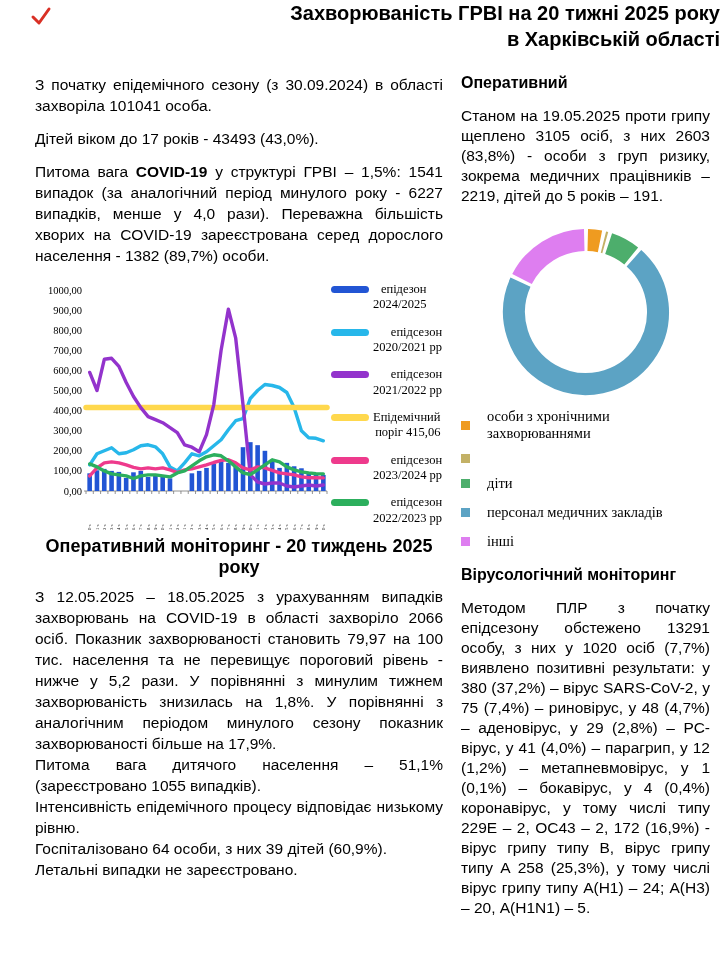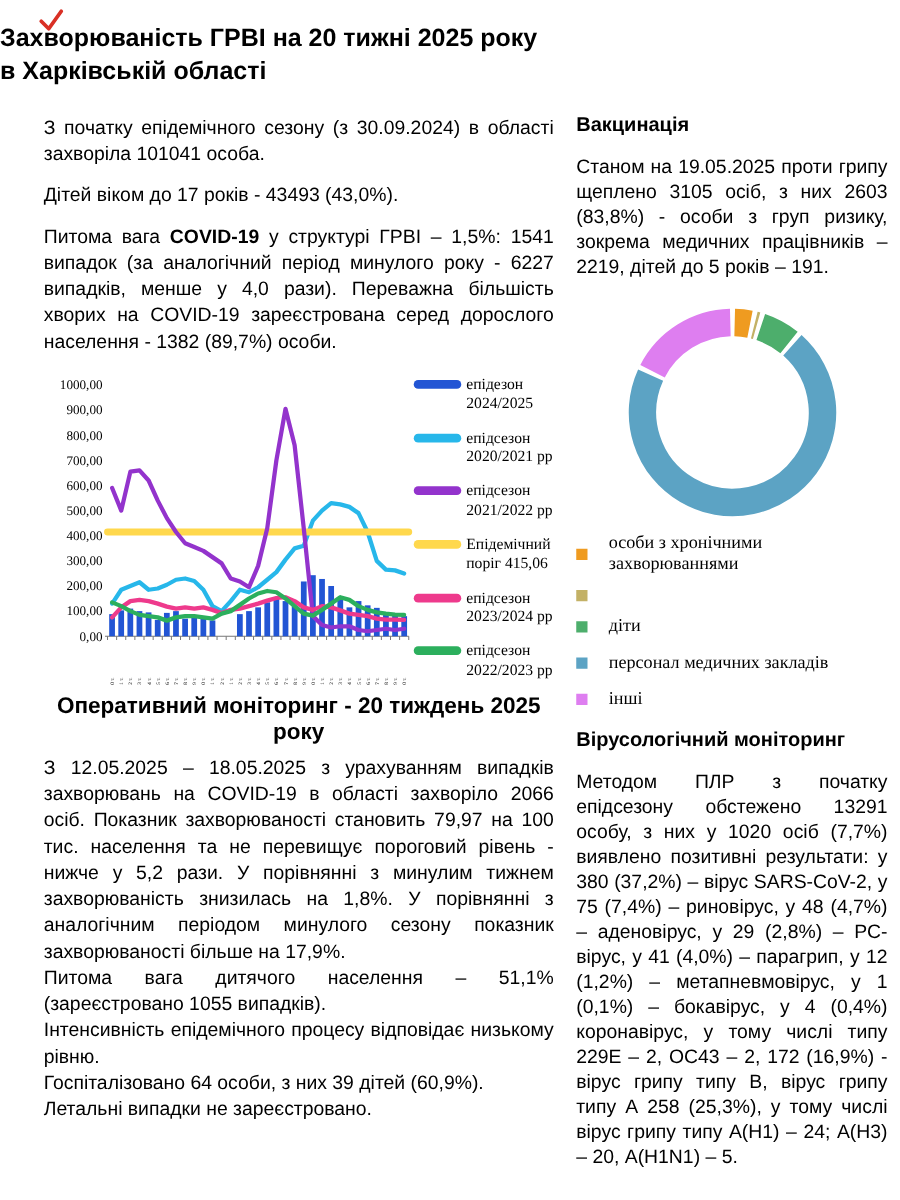--- a/index.html
+++ b/index.html
@@ -1,28 +1,28 @@
 <!DOCTYPE html>
 <html><head>
 <meta charset="utf-8">
 <style>
   html,body{margin:0;padding:0;background:#fff;}
   .page{width:720px;height:960px;background:#ffffff;position:relative;overflow:hidden;
         font-family:"Liberation Sans",sans-serif;color:#000;}
   .red-mark{position:absolute;left:30px;top:6px;}
-  .title{text-align:left;font-weight:bold;font-size:20px;line-height:26px;padding-top:18px;}
+  .title{text-align:right;font-weight:bold;font-size:20px;line-height:26px;}
   .cols{display:flex;margin-top:22px;padding-left:35px;padding-right:10px;gap:18px;}
   .col-left{width:408px;}
   .col-right{width:249px;}
   p.body{text-align:justify;font-size:15.5px;line-height:21px;margin:0 0 12px 0;}
   .col-right p.body{line-height:20px;}
   .chart-block{display:flex;margin:2px 0 0 -6px;}
   #lineChart{width:302px;height:252px;flex:none;}
   .chart-legend{width:112px;height:244px;display:flex;flex-direction:column;justify-content:space-between;
-      font-family:"Liberation Serif",serif;font-size:12.5px;line-height:1.22;padding-top:4px;}
+      font-family:"Liberation Serif",serif;font-size:12.5px;line-height:1.22;padding-top:4px;text-align:right;}
   .legend-item{display:flex;gap:4px;align-items:flex-start;}
   .legend-marker{width:38px;height:7px;border-radius:4px;flex:none;margin-top:4px;}
   .op-heading{font-size:18px;font-weight:bold;text-align:center;margin:6px 0 8px 0;}
   .op-par{text-align:justify;font-size:15.5px;line-height:21px;margin:0;}
   .sec-heading{font-size:16px;font-weight:bold;margin:0 0 14px 0;}
   #donutSvg{display:block;margin:2px auto 0 auto;}
   .donut-legend{display:flex;flex-direction:column;gap:12px;margin:4px 0 16px 0;
       font-family:"Liberation Serif",serif;font-size:14.5px;}
   .donut-row{display:flex;align-items:center;gap:17px;}
   .sq{width:9px;height:9px;flex:none;}
@@ -197,21 +197,21 @@
 
       <div class="op-heading">Оперативний моніторинг - 20 тиждень 2025 року</div>
       <p class="op-par">З 12.05.2025 – 18.05.2025 з урахуванням випадків захворювань на COVID-19 в області захворіло 2066 осіб. Показник захворюваності становить 79,97 на 100 тис. населення та не перевищує пороговий рівень - нижче у 5,2 рази. У порівнянні з минулим тижнем захворюваність знизилась на 1,8%. У порівнянні з аналогічним періодом минулого сезону показник захворюваності більше на 17,9%.</p>
       <p class="op-par">Питома вага дитячого населення – 51,1% (зареєстровано 1055 випадків).</p>
       <p class="op-par">Інтенсивність епідемічного процесу відповідає низькому рівню.</p>
       <p class="op-par">Госпіталізовано 64 особи, з них 39 дітей (60,9%).</p>
       <p class="op-par">Летальні випадки не зареєстровано.</p>
     </div>
 
     <div class="col-right">
-      <div class="sec-heading">Вакцинація</div>
+      <div class="sec-heading">Оперативний</div>
       <p class="body">Станом на 19.05.2025 проти грипу щеплено 3105 осіб, з них 2603 (83,8%) - особи з груп ризику, зокрема медичних працівників – 2219, дітей до 5 років – 191.</p>
 
       <svg id="donutSvg" width="230" height="186" viewBox="0 0 230 186">
           <path d="M 116.76 22.02 A 72 72 0 0 1 128.98 23.37" fill="none" stroke="#EF9B20" stroke-width="22"></path>
           <path d="M 132.42 24.14 A 72 72 0 0 1 134.27 24.63" fill="none" stroke="#C3B166" stroke-width="22"></path>
           <path d="M 137.63 25.65 A 72 72 0 0 1 160.23 37.98" fill="none" stroke="#4DAE6C" stroke-width="22"></path>
           <path d="M 162.92 40.26 A 72 72 0 1 1 49.49 64.12" fill="none" stroke="#5CA3C4" stroke-width="22"></path>
           <path d="M 51.03 60.95 A 72 72 0 0 1 113.24 22.02" fill="none" stroke="#DE7EF0" stroke-width="22"></path>
         </svg>
       <div class="donut-legend" id="donutLegend">

